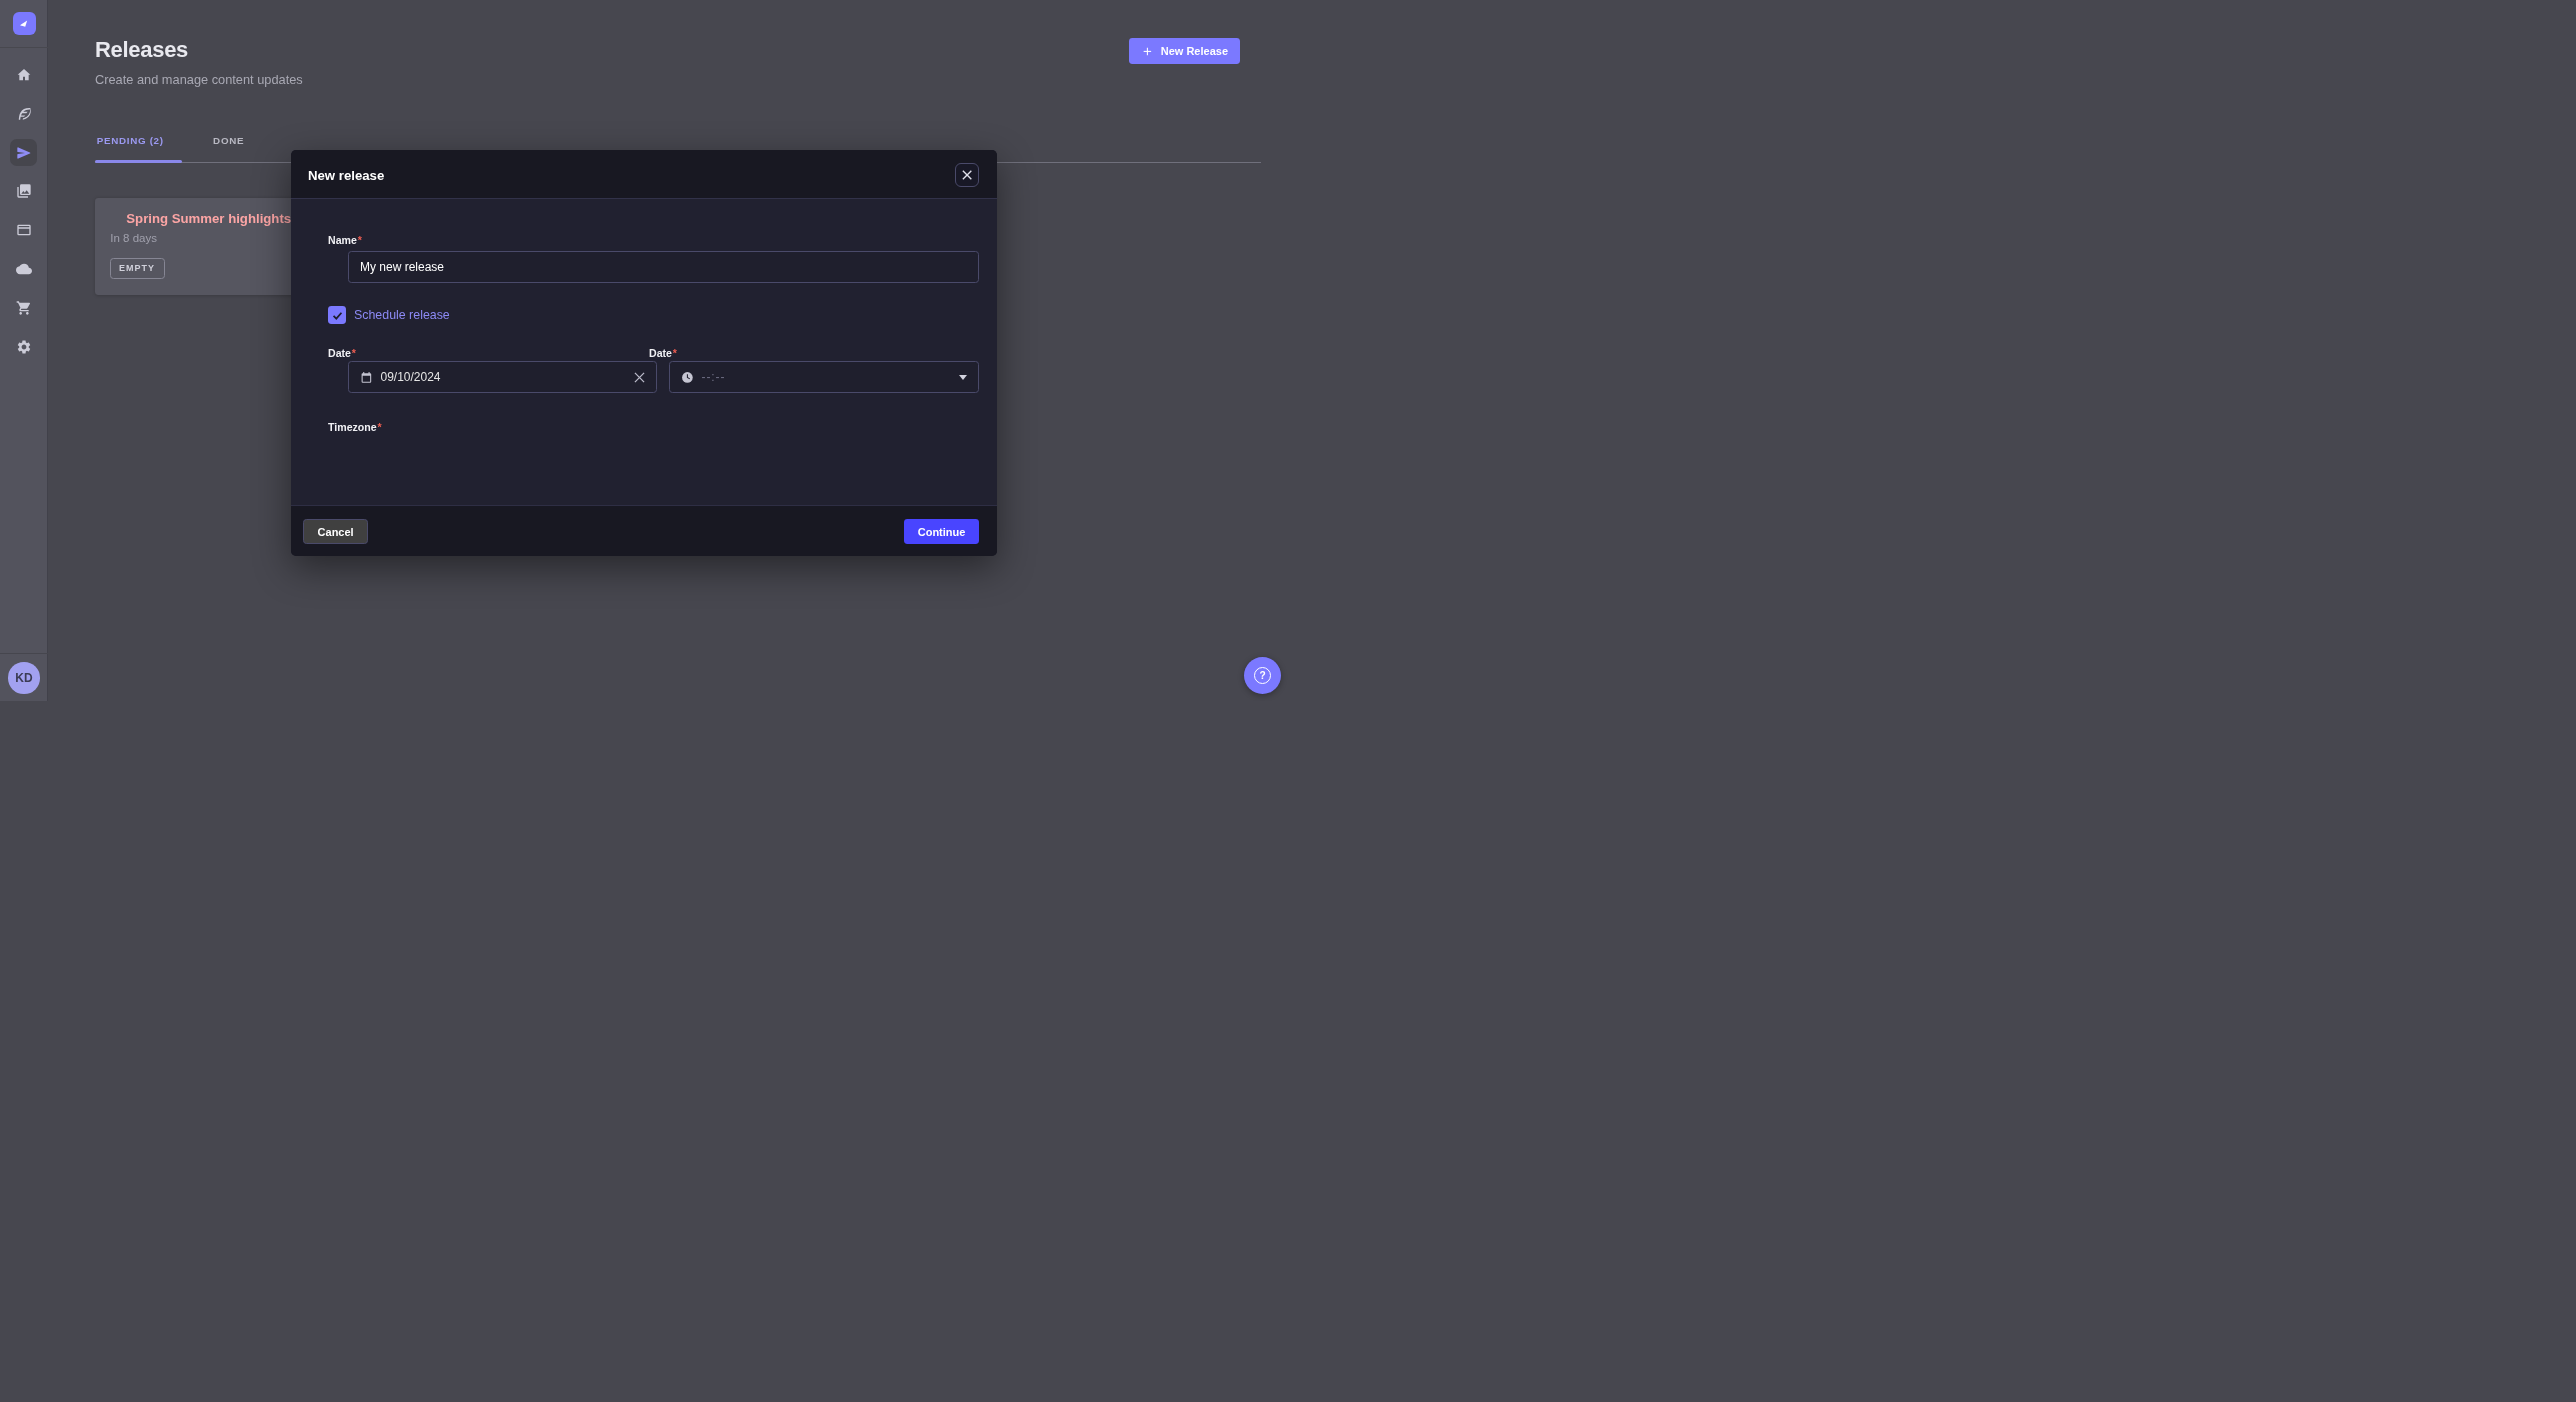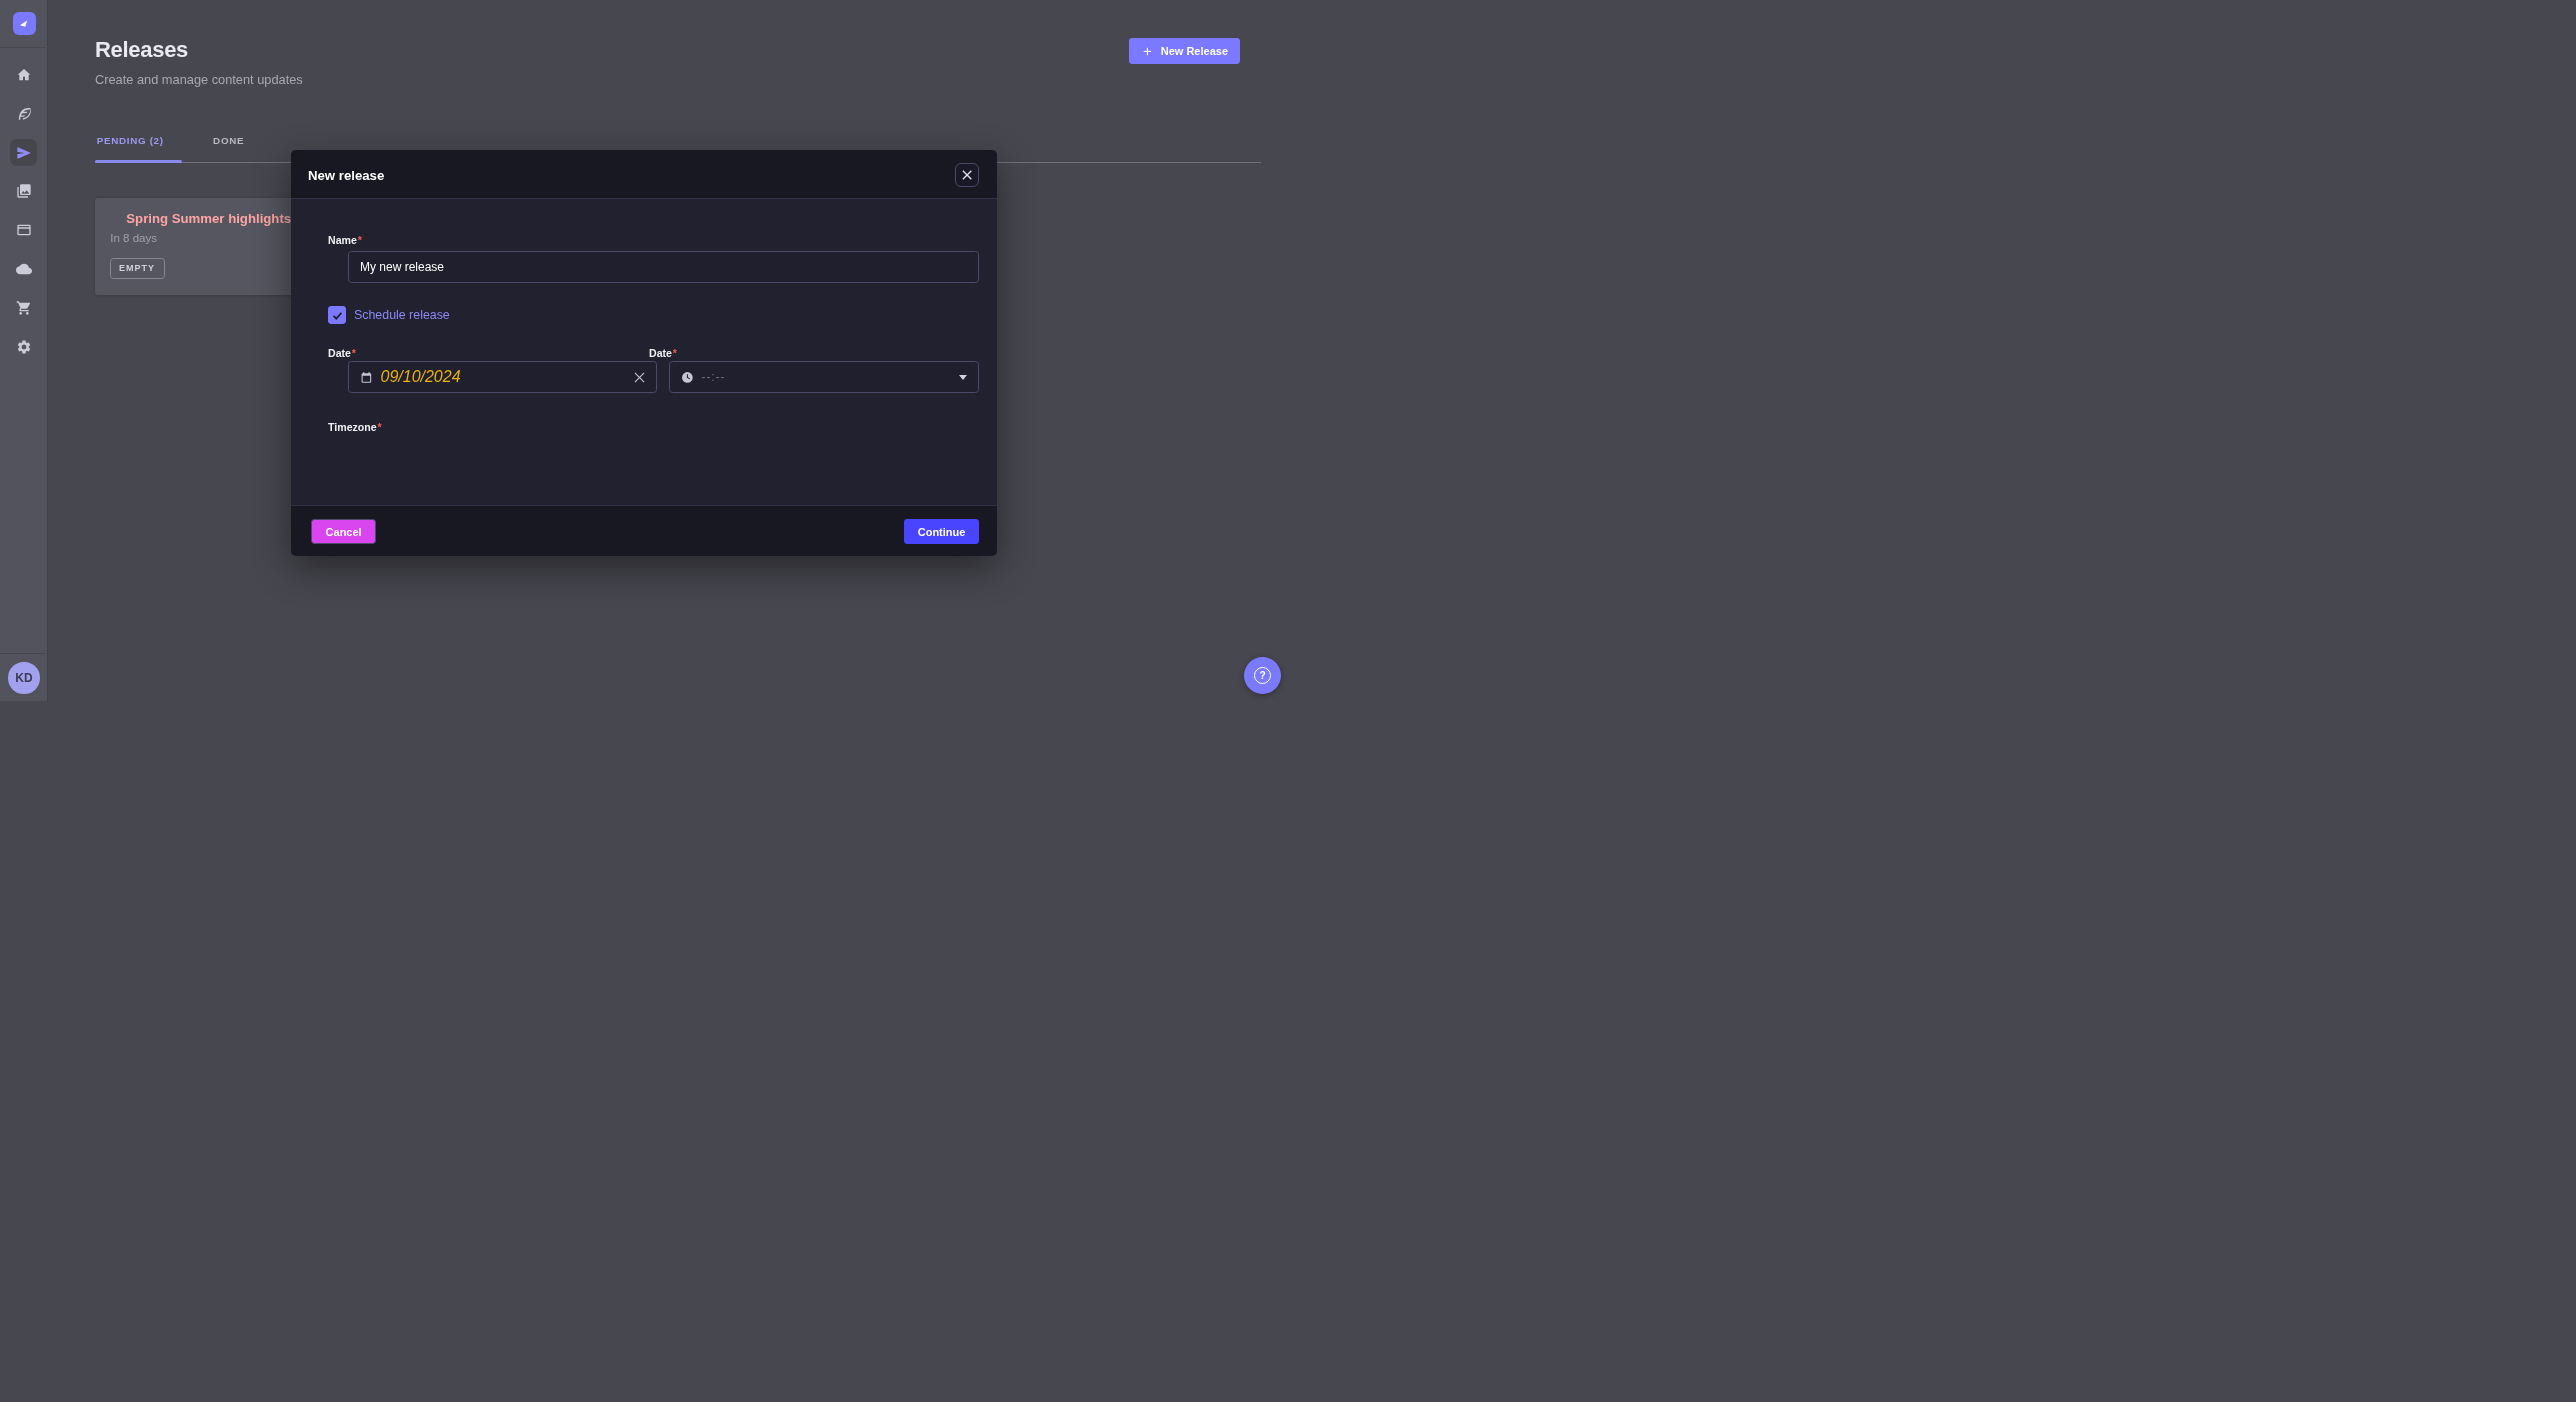--- a/index.html
+++ b/index.html
@@ -135,21 +135,21 @@
   .req{color:var(--danger);margin-left:0.9px;}
   .input-box{
     position:absolute;height:32px;border:0.9px solid var(--input-border);
     border-radius:3.4px;background:#1f1f2d;
     display:flex;align-items:center;padding:0 11px;gap:7.7px;margin-left:20px;
   }
   .input-box input{
     flex:1;background:transparent;border:none;outline:none;
     color:#ffffff;font-size:12px;font-family:"Liberation Sans",sans-serif;
   }
-  .input-value{color:#eab308;font-size:16px;font-style:italic;}
+  .input-value{color:#e5e5e5;font-size:12px;}
   .input-placeholder{color:#6f6f85;font-size:12px;letter-spacing:0.9px;}
   .flex-spacer{flex:1;}
   .caret-down{
     width:0;height:0;border-left:4.3px solid transparent;border-right:4.3px solid transparent;
     border-top:5.1px solid #d2d2de;cursor:pointer;
   }
   .checkbox-row{
     position:absolute;left:37px;top:156px;display:flex;align-items:center;gap:8px;cursor:pointer;
   }
   .checkbox{
@@ -160,21 +160,21 @@
   .modal-footer{
     position:absolute;left:0;top:355px;width:100%;height:51px;
     background:var(--modal-chrome-bg);border-top:0.9px solid #2e2e44;
   }
   .btn{
     position:absolute;top:12.8px;height:25.6px;padding:0 13.6px;border-radius:3.4px;
     font-size:11px;font-weight:600;color:#ffffff;cursor:pointer;
     font-family:"Liberation Sans",sans-serif;
     display:flex;align-items:center;
   }
-  .btn-cancel{left:20px;background:#d946ef;border:0.9px solid var(--input-border);}
+  .btn-cancel{left:12px;background:#404040;border:0.9px solid var(--input-border);}
   .btn-continue{right:18px;background:var(--primary-button);border:none;}
 
   
   .help-fab{
     position:absolute;left:1244px;top:657px;width:37px;height:37px;border-radius:50%;
     background:var(--accent);display:flex;align-items:center;justify-content:center;
     box-shadow:0 1.7px 6.8px rgba(0,0,0,0.3);cursor:pointer;
   }
   .question-ring{
     width:17px;height:17px;border:1.7px solid #ffffff;border-radius:50%;

